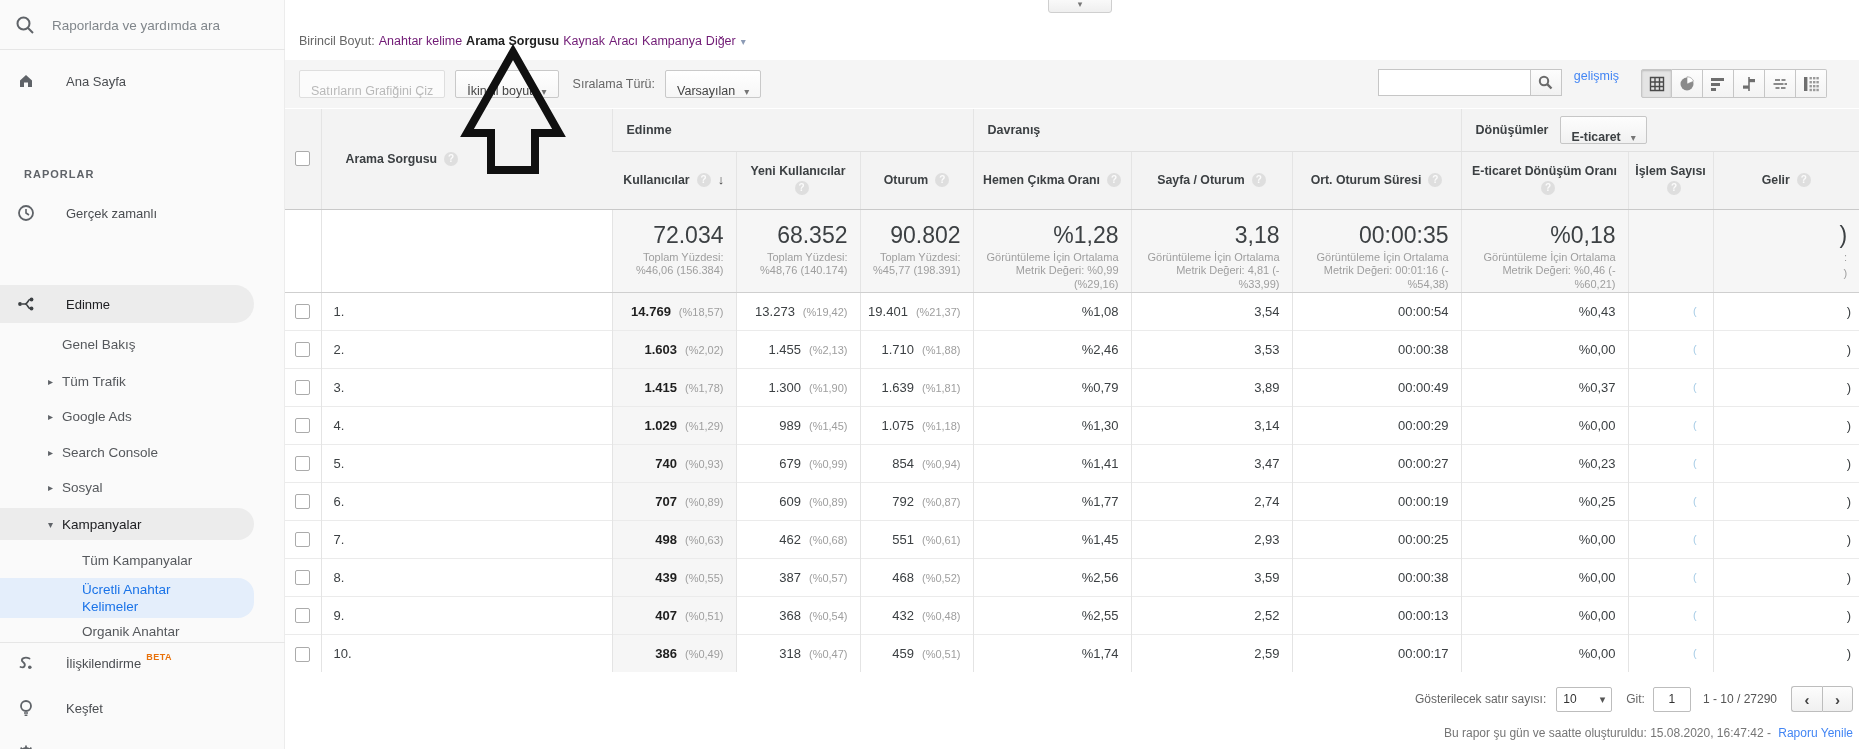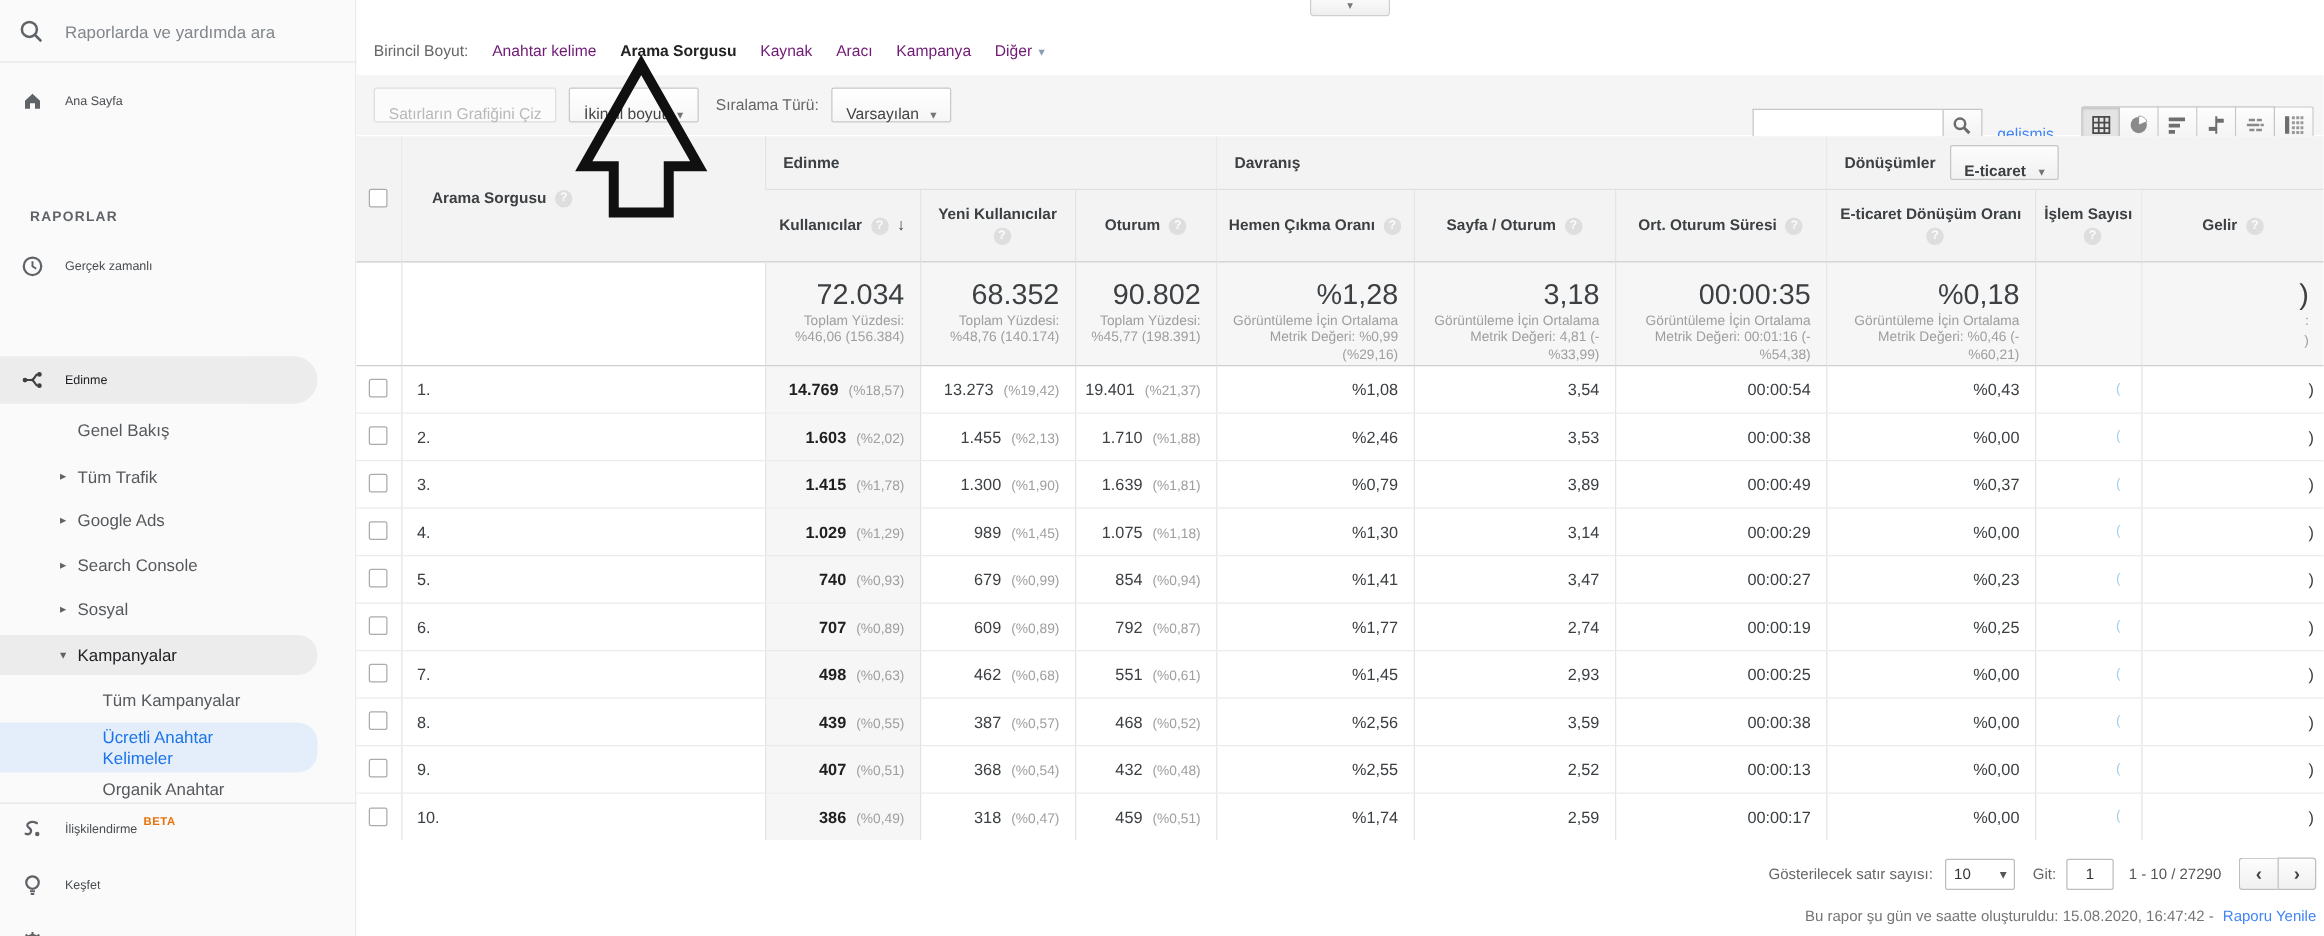--- a/index.html
+++ b/index.html
@@ -17,56 +17,56 @@
   .sb-search { position:absolute; top:8px; left:0; width:285px; height:34px; display:flex; align-items:center; }
   .sb-search svg { margin-left:14px; flex:none; }
   .sb-search input {
     border:none; background:transparent; outline:none; margin-left:16px; width:220px;
     font-family:"Liberation Sans",sans-serif; font-size:13.5px; color:#5f6368;
   }
   .sb-search input::placeholder { color:#80868b; }
   .sb-divider { position:absolute; left:0; width:285px; border-top:1px solid #e6e6e6; }
   .sb-item { position:absolute; left:0; width:285px; display:flex; align-items:center; cursor:pointer; }
   .sb-item .sb-ic { width:22px; margin-left:16px; flex:none; display:flex; align-items:center; }
-  .sb-item .sb-label { margin-left:14px; font-size:10px; color:#4a4d51; white-space:nowrap; }
+  .sb-item .sb-label { margin-left:28px; font-size:13px; color:#4a4d51; white-space:nowrap; }
   .sb-section { position:absolute; left:24px; font-size:11px; font-weight:bold; letter-spacing:1px; color:#5f6368; }
   .sb-sub { position:absolute; left:0; width:285px; display:flex; align-items:center; cursor:pointer; }
   .sb-sub .sb-caret { width:14px; margin-left:48px; font-size:10px; color:#5f6368; flex:none; }
   .sb-sub .sb-label { font-size:13.5px; color:#55585c; white-space:nowrap; }
   .sb-sub.noicon .sb-label { margin-left:62px; }
   .sb-deep { position:absolute; left:0; width:285px; display:flex; align-items:center; cursor:pointer; }
   .sb-deep .sb-label { margin-left:82px; font-size:13.5px; color:#55585c; white-space:nowrap; }
   .pill-gray { background:#ececec; border-radius:0 19px 19px 0; width:254px; }
   .pill-blue { background:#e4eefb; border-radius:0 16px 16px 0; width:254px; }
   .pill-blue .sb-label { color:#1a73e8; line-height:17px; white-space:normal; }
   .beta-badge { font-size:9px; font-weight:bold; color:#e8710a; margin-left:5px; position:relative; top:-6px; letter-spacing:.5px; }
 
   
   .collapse-btn {
     position:absolute; left:1048px; top:-4px; width:64px; height:17px;
     background:linear-gradient(#fcfcfc,#efefef); border:1px solid #cfcfcf; border-radius:3px;
     font-size:9px; color:#777; text-align:center; line-height:15px; cursor:pointer; z-index:4;
   }
-  .dim-row { position:absolute; left:299px; top:30px; height:22px; display:flex; align-items:center; gap:19px; font-size:12.5px; }
+  .dim-row { position:absolute; left:299px; top:30px; height:22px; display:flex; align-items:center; gap:4px; font-size:12.5px; }
   .dim-label { color:#666; }
   .dim-link { color:#701a75; text-decoration:none; cursor:pointer; white-space:nowrap; }
   .dim-link.selected { color:#212121; font-weight:bold; cursor:default; }
   .dim-link.has-caret::after { content:"▾"; color:#8c9bb5; font-size:10px; margin-left:5px; }
 
   .toolbar { position:absolute; left:285px; top:60px; width:1574px; height:48px; background:#f5f5f5; }
   .tb-left { position:absolute; left:14px; top:10px; display:flex; align-items:center; gap:10px; }
   .btn {
     height:28px; padding:13px 11px; font-family:"Liberation Sans",sans-serif; font-size:12.5px;
     background:linear-gradient(#ffffff,#f6f6f6); border:1px solid #c9c9c9; border-radius:2px;
     color:#444; cursor:pointer; white-space:nowrap;
   }
   .btn.disabled { color:#b9b9b9; border-color:#dedede; background:#fbfbfb; cursor:default; }
   .btn.drop::after { content:"▾"; color:#757575; font-size:10px; margin-left:9px; }
   .tb-sort-label { font-size:12.5px; color:#666; margin-left:4px; }
-  .tb-right { position:absolute; right:8px; top:9px; display:flex; align-items:flex-end;margin-top:16px; }
+  .tb-right { position:absolute; right:32px; top:9px; display:flex; align-items:flex-start; }
   .tb-search { width:152px; height:27px; border:1px solid #c6c6c6; border-right:none; background:#fff; outline:none; padding:0 6px; font-size:12.5px; }
   .tb-search-btn { width:32px; height:27px; border:1px solid #c6c6c6; background:linear-gradient(#fdfdfd,#f1f1f1); cursor:pointer; display:flex; align-items:center; justify-content:center; }
   .adv-link { color:#4285f4; font-size:12.5px; margin:0 22px 0 12px; text-decoration:none; cursor:pointer; }
   .view-btns { display:flex; }
   .view-btn {
     width:31px; height:29px; border:1px solid #c6c6c6; border-left:none;
     background:linear-gradient(#fdfdfd,#f3f3f3); display:flex; align-items:center; justify-content:center; cursor:pointer;
   }
   .view-btn:first-child { border-left:1px solid #c6c6c6; border-radius:2px 0 0 2px; }
   .view-btn:last-child { border-radius:0 2px 2px 0; }

